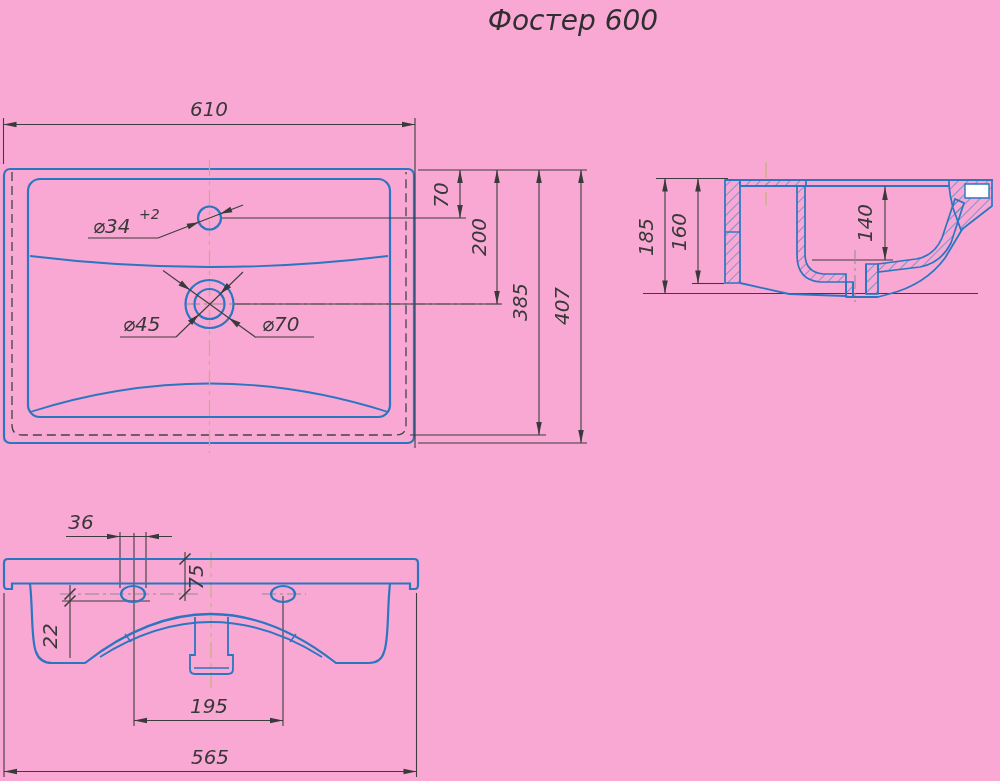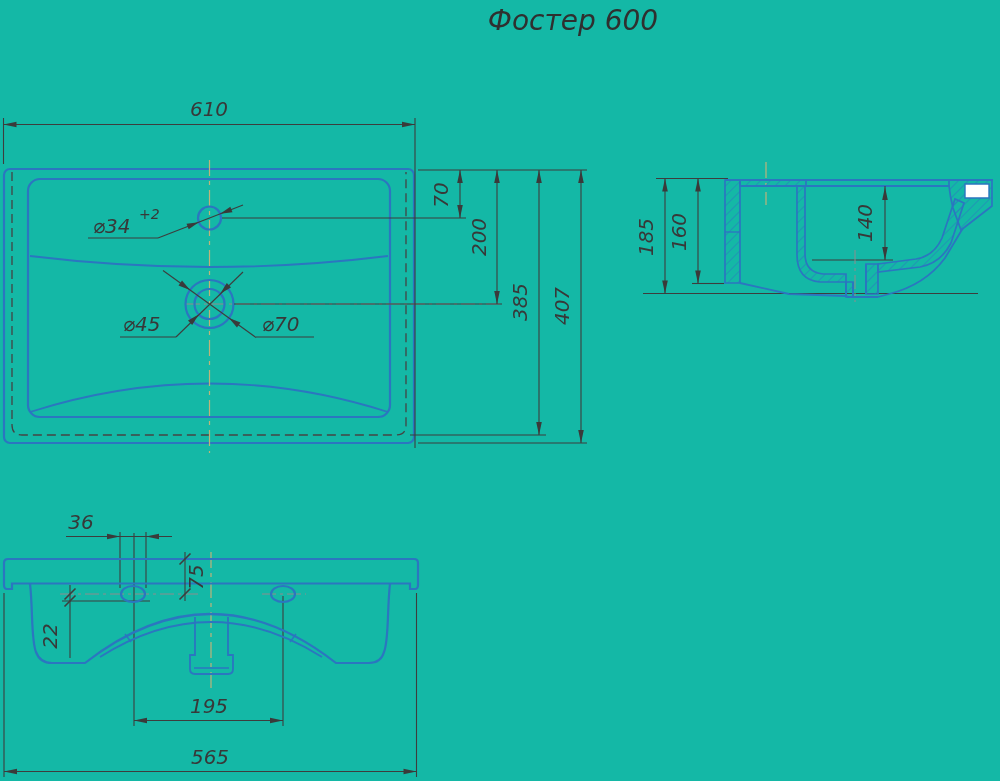--- a/index.html
+++ b/index.html
@@ -1,16 +1,16 @@
 <!DOCTYPE html>
 <html><head>
 <meta charset="utf-8">
 <style>
   html,body{margin:0;padding:0;background:#ffffff;}
-  .stage{position:relative;width:1000px;height:781px;background:#14b8a6;overflow:hidden;
+  .stage{position:relative;width:1000px;height:781px;background:#f9a8d4;overflow:hidden;
          font-family:"DejaVu Sans","Liberation Sans",sans-serif;}
   svg{position:absolute;left:0;top:0;}
   text{font-family:"DejaVu Sans","Liberation Sans",sans-serif;font-style:italic;fill:#383838;}
   .dim{font-size:20px;}
   .dimsmall{font-size:14px;}
   .ttl{font-size:28px;fill:#2f2f2f;}
   .blu{stroke:#2b76c0;fill:none;}
   .w22{stroke-width:2.2;}
   .w18{stroke-width:1.8;}
   .w14{stroke-width:1.4;}

